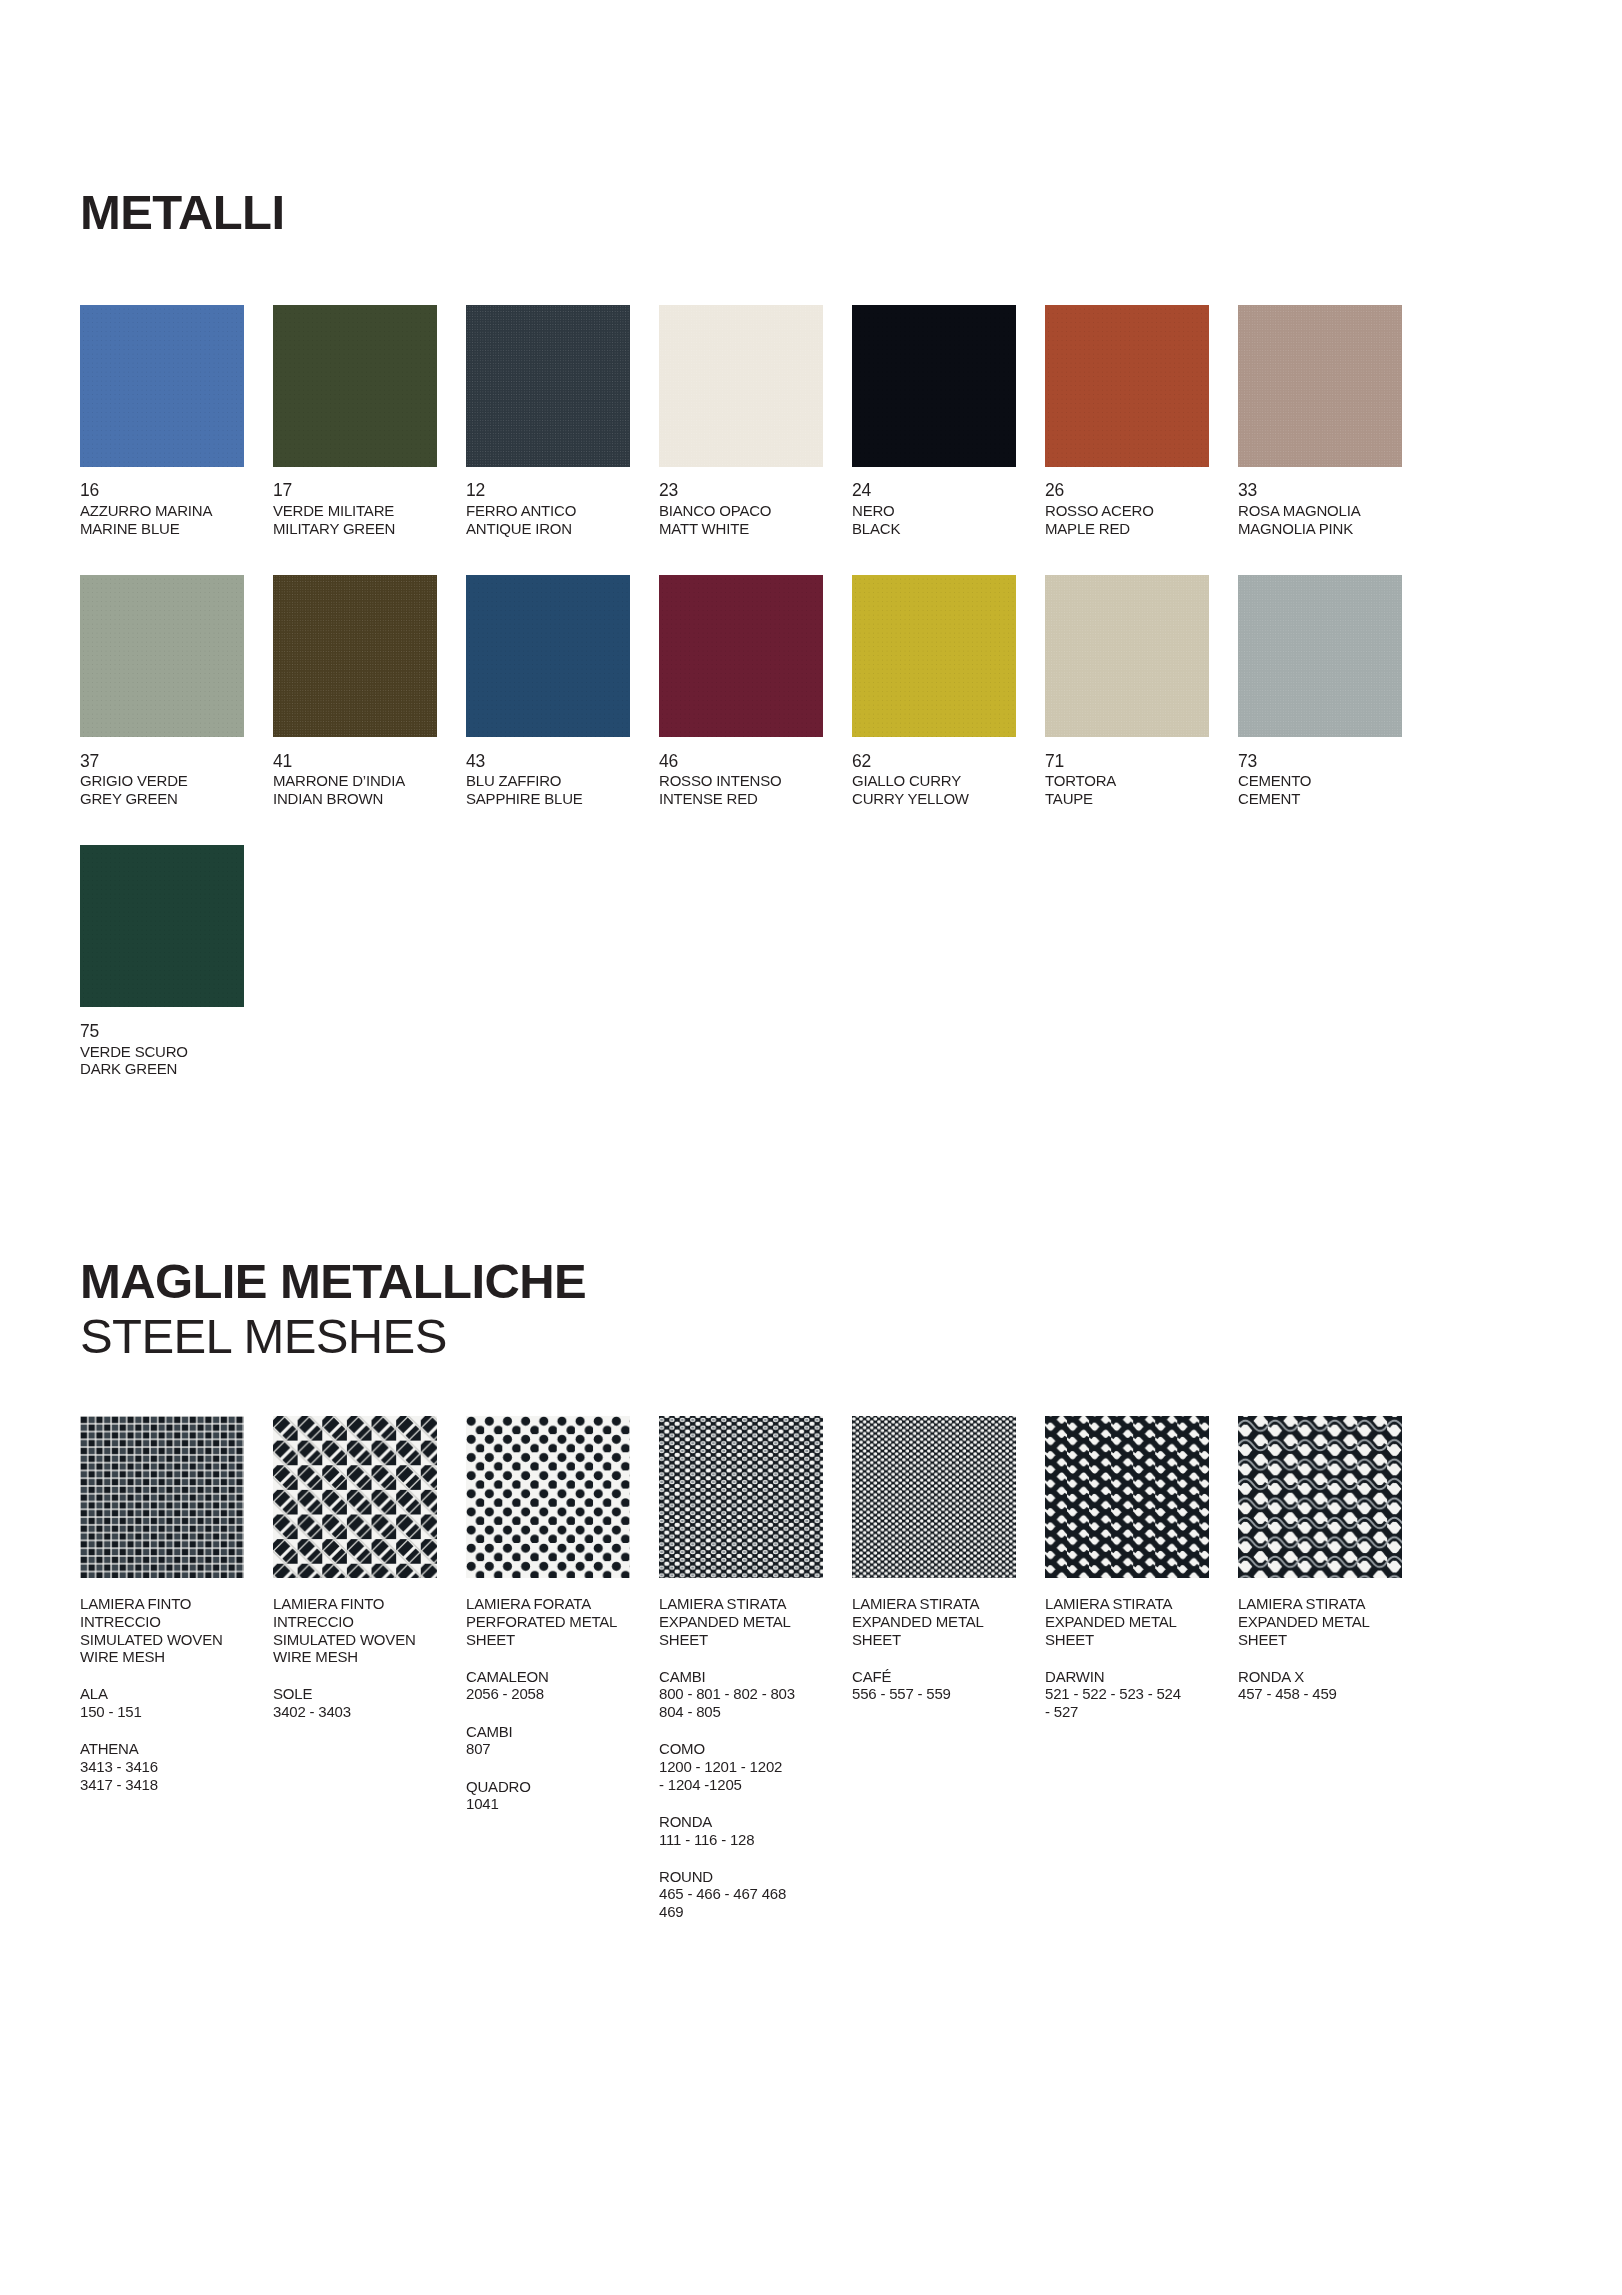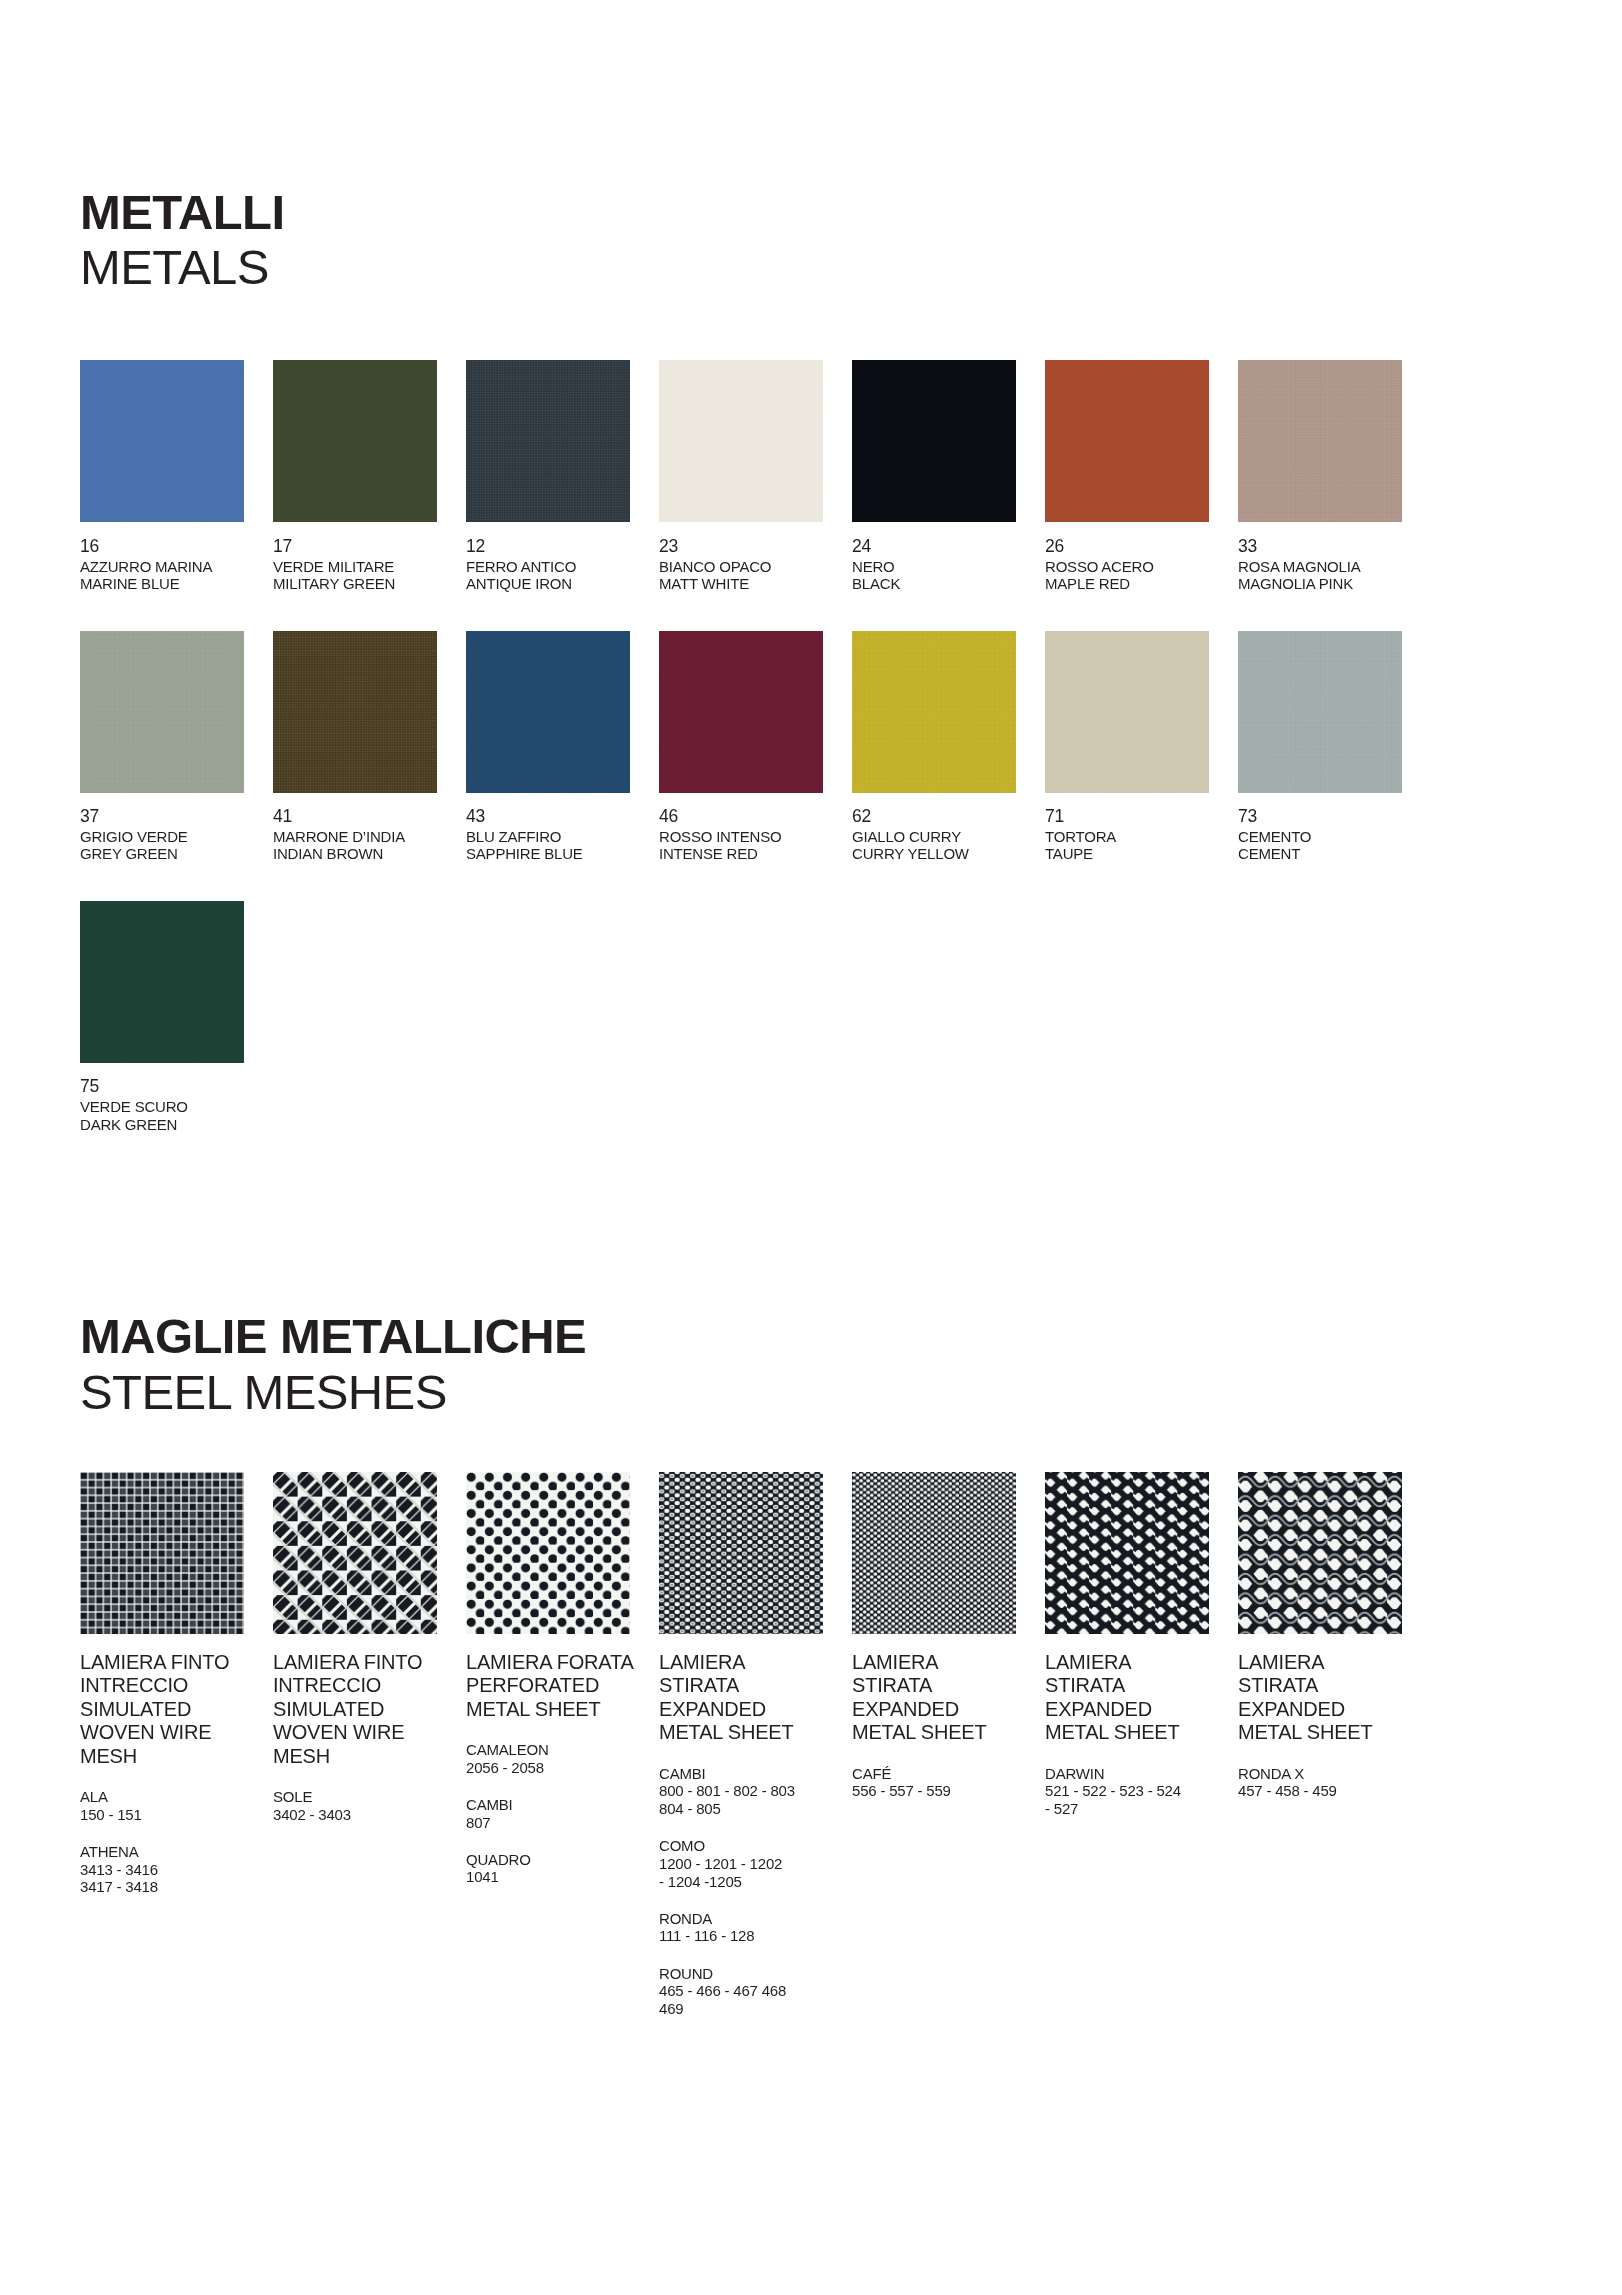--- a/index.html
+++ b/index.html
@@ -102,21 +102,21 @@
   .mesh-cell { width: 193px; }
   .mesh-chip {
     width: 164px;
     height: 162px;
     position: relative;
     overflow: hidden;
     background: #f2f2f0;
   }
   .mesh-desc {
     margin-top: 17px;
-    font-size: 20px;
+    font-size: 15px;
     line-height: 1.18;
     letter-spacing: -0.2px;
     color: #231f20;
     max-width: 168px;
   }
   .mesh-variants { margin-top: 0; }
   .variant {
     margin-top: 19.5px;
     font-size: 15px;
     line-height: 1.18;
@@ -131,21 +131,20 @@
   .pat { position: absolute; inset: 0; }
 </style>
 </head>
 <body>
 
 <div class="page">
 
   <section id="metals-section">
     <h1 class="section-title">
       <span class="line1">METALLI</span>
-      <span class="line2">METALS</span>
     </h1>
     <div class="swatch-grid" id="swatch-grid">
         <div class="swatch-cell">
           <div class="swatch-chip" style="background: rgb(74, 114, 174);">
             <div class="grain"></div>
           </div>
           <div class="swatch-label">
             <span class="swatch-code">16</span>
             <span class="swatch-name-it">AZZURRO MARINA</span>
             <span class="swatch-name-en">MARINE BLUE</span>

